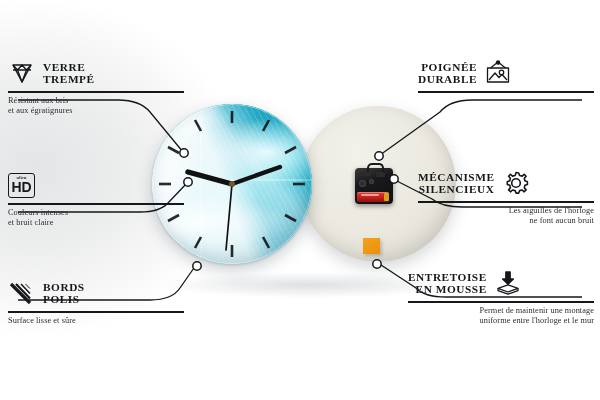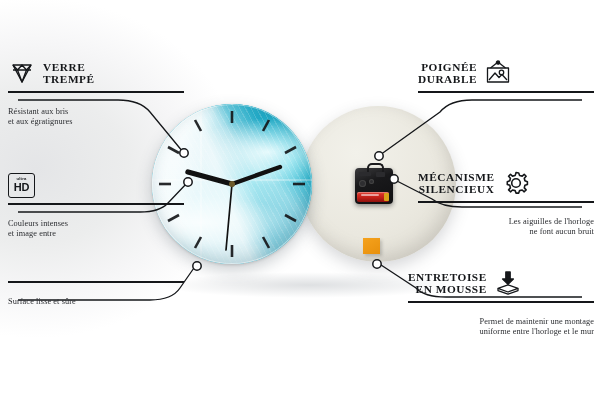--- a/index.html
+++ b/index.html
@@ -26,30 +26,30 @@
   .feat-title{
     font-family:"Liberation Serif", serif;
     font-weight:700;font-size:11.3px;line-height:12.4px;
     letter-spacing:.55px;color:#15171a;text-transform:uppercase;
     white-space:pre-line;
   }
   .rule{height:1.5px;background:#15171a;margin-top:3px;width:100%;}
   .feat-desc{
     font-family:"Liberation Serif", serif;
     font-size:8.3px;line-height:10.2px;color:#2b2d31;
-    margin-top:14px;white-space:pre-line;letter-spacing:.08px;
+    margin-top:3px;white-space:pre-line;letter-spacing:.08px;
   }
   .ico{flex:0 0 auto;width:28px;height:26px;display:block;}
 
   
   .hdbox{width:25px;height:23px;border:1.6px solid #15171a;border-radius:3px;
     display:flex;flex-direction:column;align-items:center;justify-content:center;
     line-height:1;flex:0 0 auto;}
   .hdbox .u{font-family:"Liberation Sans",sans-serif;font-size:4.2px;font-weight:700;letter-spacing:.2px;color:#15171a;}
-  .hdbox .h{font-family:"Liberation Sans",sans-serif;font-size:11px;font-weight:700;letter-spacing:-.2px;color:#15171a;margin-top:.5px;}
+  .hdbox .h{font-family:"Liberation Sans",sans-serif;font-size:14px;font-weight:700;letter-spacing:-.2px;color:#15171a;margin-top:.5px;}
 
   
   .clock-front{
     position:absolute;left:152px;top:104px;width:160px;height:160px;border-radius:50%;
     overflow:hidden;
     box-shadow:0 6px 16px rgba(60,75,85,.28), 0 1px 3px rgba(0,0,0,.16);
     background:#22b4cf;
   }
   .feather{position:absolute;inset:0;
     background:
@@ -190,24 +190,36 @@
 
   <div class="feat left" style="top:170px;">
     <div class="feat-head">
       <div class="hdbox">
         <span class="u">ultra</span>
         <span class="h">HD</span>
       </div>
     </div>
     <div class="rule"></div>
     <div class="feat-desc">Couleurs intenses
-et image entre</div>
+et bruit claire</div>
   </div>
 
   <div class="feat left" style="top:278px;">
+    <div class="feat-head">
+      <svg class="ico" viewBox="0 0 28 26">
+        <g stroke="#15171a" stroke-linecap="butt">
+          <line x1="3" y1="4" x2="22" y2="23" stroke-width="3.2"></line>
+          <line x1="8" y1="4" x2="22" y2="18.5" stroke-width="2.2"></line>
+          <line x1="13" y1="4" x2="22" y2="13.5" stroke-width="1.5"></line>
+          <line x1="17.5" y1="4" x2="22" y2="8.6" stroke-width="1"></line>
+        </g>
+      </svg>
+      <div class="feat-title">BORDS
+POLIS</div>
+    </div>
     <div class="rule"></div>
     <div class="feat-desc">Surface lisse et sûre</div>
   </div>
 
   <div class="feat right" style="top:58px;">
     <div class="feat-head">
       <div class="feat-title">POIGNÉE
 DURABLE</div>
       <svg class="ico" viewBox="0 0 28 26">
         <g fill="none" stroke="#15171a" stroke-width="1.3" stroke-linejoin="round">

